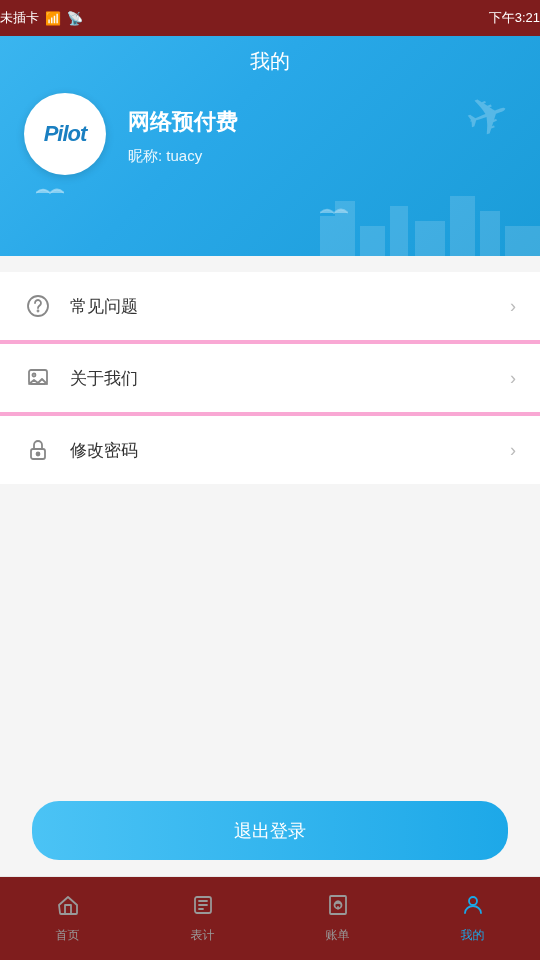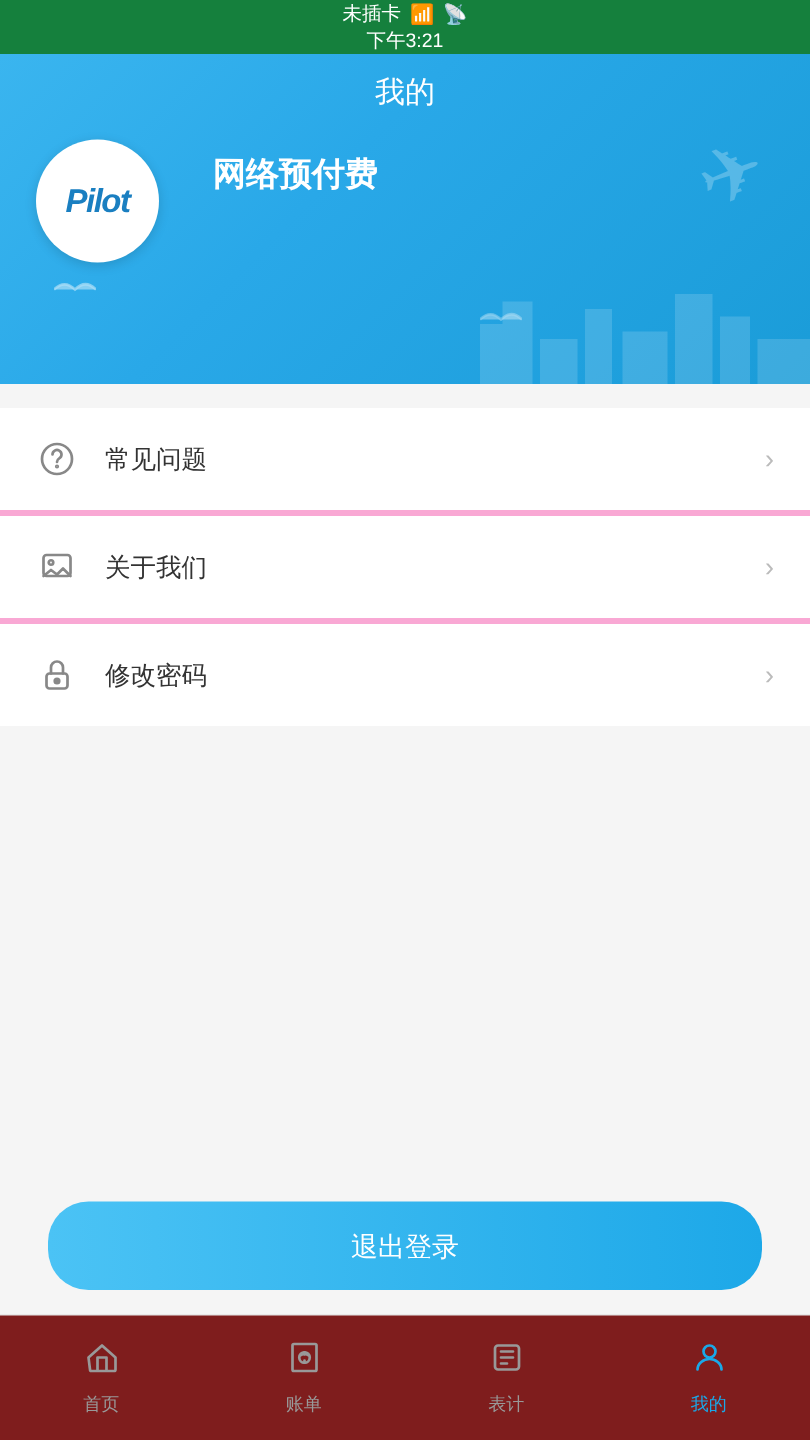--- a/index.html
+++ b/index.html
@@ -10,28 +10,27 @@
       font-family: -apple-system, 'PingFang SC', 'Helvetica Neue', sans-serif;
       background: #f5f5f5;
       overflow: hidden;
       position: relative;
     }
 
     
     .status-bar {
       width: 100%;
       height: 36px;
-      background: #15803d;
+      background: #7f1d1d;
       display: flex;
       align-items: center;
       justify-content: space-between;
       padding: 0 0;
       color: white;
       font-size: 13px;
-      flex-direction: column;
     }
     .status-left { display: flex; gap: 6px; align-items: center; }
     .status-right { display: flex; gap: 4px; align-items: center; }
 
     
     .header {
       width: 100%;
       background: linear-gradient(135deg, #3ab5ef 0%, #29a8e8 40%, #1a9cd8 100%);
       padding: 12px 0 0 0;
       position: relative;
@@ -40,23 +39,23 @@
     }
     .header-title {
       text-align: center;
       color: white;
       font-size: 20px;
       font-weight: 500;
       margin-bottom: 18px;
     }
     .profile-area {
       display: flex;
-      align-items: flex-start;
+      align-items: center;
       padding: 0 24px;
-      gap: 36px;
+      gap: 22px;
       position: relative;
       z-index: 2;
     }
     .avatar {
       width: 82px;
       height: 82px;
       border-radius: 50%;
       background: white;
       display: flex;
       align-items: center;
@@ -225,20 +224,24 @@
 
 <div class="header">
   <div class="header-title">我的</div>
 
   <div class="profile-area">
     <div class="avatar">
       <span class="pilot-logo">Pilot</span>
     </div>
     <div class="profile-info">
       <div class="profile-name">网络预付费</div>
+      <div class="profile-nickname">
+        <span>昵称:</span>
+        <span>tuacy</span>
+      </div>
     </div>
   </div>
 
   <div class="deco-airplane">✈</div>
 
   <svg class="deco-bird1" viewBox="0 0 40 20">
     <path class="bird-svg" d="M0,10 Q10,0 20,10 Q30,0 40,10" fill="none" stroke="rgba(255,255,255,0.7)" stroke-width="2.5"></path>
   </svg>
   <svg class="deco-bird2" viewBox="0 0 40 20">
     <path class="bird-svg" d="M0,10 Q10,0 20,10 Q30,0 40,10" fill="none" stroke="rgba(255,255,255,0.6)" stroke-width="2.5"></path>
@@ -302,36 +305,36 @@
       <svg width="24" height="24" viewBox="0 0 24 24" fill="none" stroke="#999" stroke-width="1.8">
         <path d="M3,12 L12,4 L21,12 V20 a1,1 0 0,1-1,1 H5 a1,1 0 0,1-1,-1 Z" stroke-linejoin="round"></path>
         <path d="M9,21 V12 H15 V21" stroke-linejoin="round"></path>
       </svg>
     </div>
     <span class="nav-label">首页</span>
   </div>
   <div class="nav-item">
     <div class="nav-icon">
       <svg width="24" height="24" viewBox="0 0 24 24" fill="none" stroke="#999" stroke-width="1.8">
+        <rect x="4" y="4" width="16" height="16" rx="2"></rect>
+        <path d="M8,8 H16 M8,12 H16 M8,16 H12" stroke-linecap="round"></path>
+      </svg>
+    </div>
+    <span class="nav-label">表计</span>
+  </div>
+  <div class="nav-item">
+    <div class="nav-icon">
+      <svg width="24" height="24" viewBox="0 0 24 24" fill="none" stroke="#999" stroke-width="1.8">
         <rect x="4" y="3" width="16" height="18" rx="1"></rect>
         <circle cx="12" cy="12" r="3.5"></circle>
         <path d="M12,8.5 V10 M12,14 V15.5" stroke-linecap="round"></path>
         <path d="M9.5,10.5 Q12,8.5 14.5,10.5" stroke-linecap="round"></path>
       </svg>
     </div>
     <span class="nav-label">账单</span>
-  </div>
-  <div class="nav-item">
-    <div class="nav-icon">
-      <svg width="24" height="24" viewBox="0 0 24 24" fill="none" stroke="#999" stroke-width="1.8">
-        <rect x="4" y="4" width="16" height="16" rx="2"></rect>
-        <path d="M8,8 H16 M8,12 H16 M8,16 H12" stroke-linecap="round"></path>
-      </svg>
-    </div>
-    <span class="nav-label">表计</span>
   </div>
   <div class="nav-item active">
     <div class="nav-icon">
       <svg width="24" height="24" viewBox="0 0 24 24" fill="none" stroke="#1aa8e8" stroke-width="1.8">
         <circle cx="12" cy="8" r="4"></circle>
         <path d="M4,20 C4,16 8,13 12,13 C16,13 20,16 20,20" stroke-linecap="round"></path>
       </svg>
     </div>
     <span class="nav-label" style="color:#1aa8e8">我的</span>
   </div>

